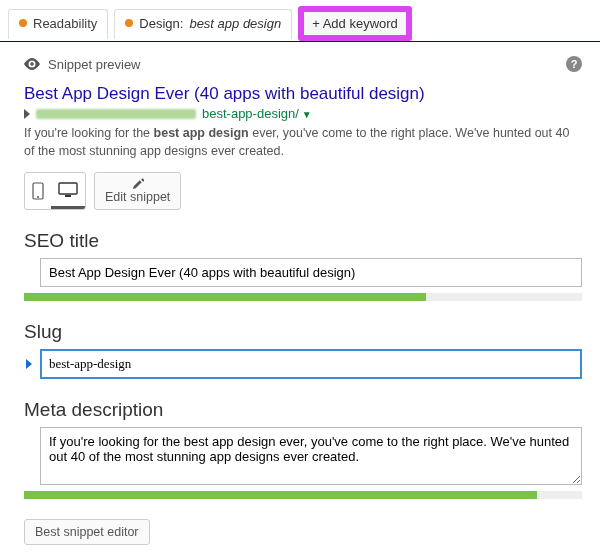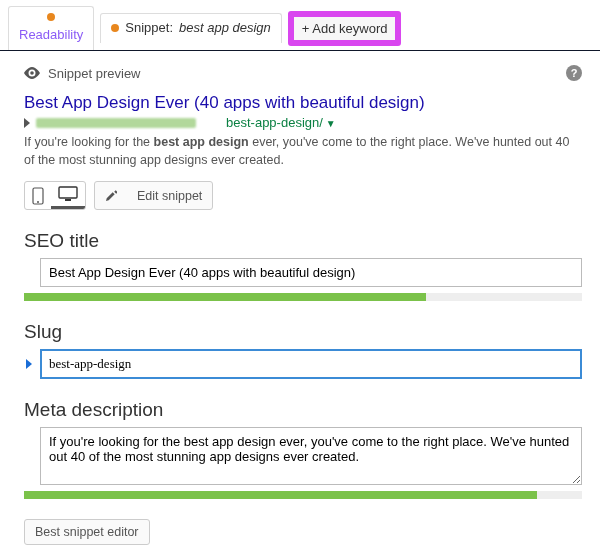--- a/index.html
+++ b/index.html
@@ -21,21 +21,21 @@
     display: inline-flex;
     align-items: center;
     gap: 6px;
     padding: 6px 10px 8px 10px;
     border: 1px solid #ddd;
     border-bottom: none;
     border-radius: 3px 3px 0 0;
     background: #fff;
     cursor: pointer;
   }
-  .tab.active { color:#8b5cf6;flex-direction:column; }
+  .tab.active { color:#404040; }
   .tab-dot {
     width:8px; height:8px; border-radius:50%;
   }
   .add-keyword {
     border:6px solid #d946ef;
     padding:4px 8px;
     border-radius:3px;
     background:#f7f7f7;
     cursor:pointer;
   }
@@ -76,37 +76,37 @@
   }
   .caret-right.blue { border-left-color:#1a6dd6; }
   .url-redacted {
     width:160px; height:10px;
     background:#7fbf5a;
     border-radius:2px;
     filter: blur(1px);
     opacity:.6;
   }
   .serp-url {
-    color:#0b8043; font-size:13px;margin-left:24px;
+    color:#0b8043; font-size:13px;
   }
   .serp-url .dd {
     color:#0b8043; font-size:10px; margin-left:3px;
   }
   .serp-desc {
     color:#555; font-size:12.5px; line-height:1.4;
     margin-top:4px;
   }
   .toolbar {
     display:flex; gap:8px; margin-top:12px;
   }
   .btn {
     border:1px solid #ccc; background:#fafafa;
     padding:5px 10px; border-radius:3px;
-    display:inline-flex; align-items:center; gap:20px;
-    cursor:pointer; font-size:12.5px; color:#555;
+    display:inline-flex; align-items:center; gap:0;
+    cursor:pointer; font-size:12.5px; color:#555;flex-direction:column;
   }
   .device-toggle {
     display:flex; border:1px solid #ccc; border-radius:3px;
     overflow:hidden;
   }
   .device-toggle .dev {
     padding:4px 7px; display:flex; align-items:center; justify-content:center;
     cursor:pointer;
   }
   .device-toggle .dev.active {
@@ -141,21 +141,21 @@
 </head>
 <body>
 
 <div class="tabs">
   <div class="tab active">
     <span class="tab-dot" style="background:#e8871e"></span>
     <span>Readability</span>
   </div>
   <div class="tab">
     <span class="tab-dot" style="background:#e8871e"></span>
-    <span>Snippet:</span>
+    <span>Design:</span>
     <span class="italic">best app design</span>
   </div>
   <div class="add-keyword">
     <span>+ Add keyword</span>
   </div>
 </div>
 
 <div class="panel">
 
   <div class="preview-header">

